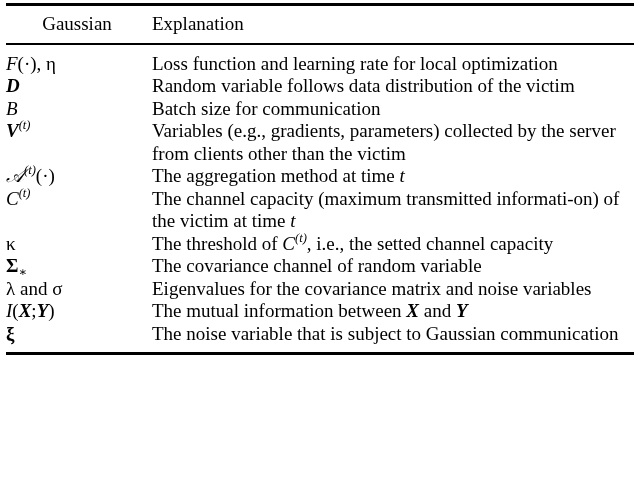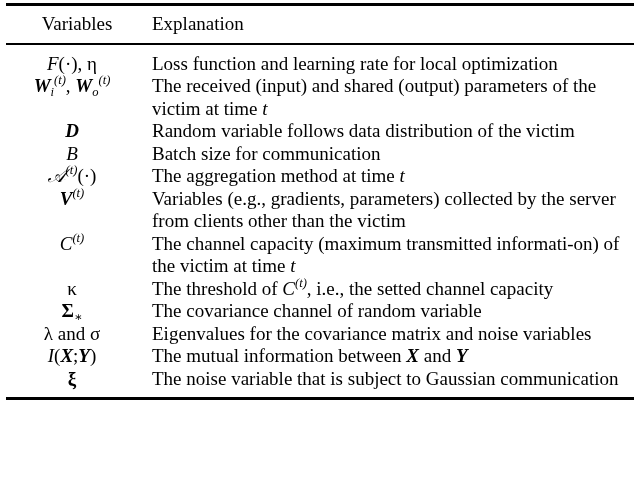--- a/index.html
+++ b/index.html
@@ -60,21 +60,20 @@
   .body-row td {
     font-size: 19px;
     line-height: 22.5px;
     vertical-align: top;
     padding: 0;
   }
   .body-row:first-child td { padding-top: 8px; }
   .body-row:last-child  td { padding-bottom: 7px; }
 
   td.td-notation {
-    text-align: center;
     padding-right: 4px;
     white-space: nowrap;
   }
   td.td-explanation {
     text-align: left;
     padding-left: 10px;
     padding-right: 2px;
   }
 
   
@@ -103,21 +102,21 @@
   <div class="rule-top"></div>
 
   <table class="notations">
     <colgroup>
       <col class="c-notation">
       <col class="c-explanation">
     </colgroup>
 
     <thead>
       <tr class="head-row">
-        <th class="th-notation">Variables</th>
+        <th class="th-notation">Gaussian</th>
         <th class="th-explanation">Explanation</th>
       </tr>
     </thead>
   </table>
 
   <div class="rule-mid"></div>
 
   <table class="notations">
     <colgroup>
       <col class="c-notation">
@@ -125,58 +124,50 @@
     </colgroup>
     <tbody>
 
       <tr class="body-row">
         <td class="td-notation">
           <span class="mi">F</span>(<span class="up">·</span>),&nbsp;<span class="gk">η</span>
         </td>
         <td class="td-explanation">Loss function and learning rate for local optimization</td>
       </tr>
 
-      <tr class="body-row">
-        <td class="td-notation">
-          <span class="mbi">W</span><sub class="sb mi">i</sub><sup class="sp mi">(t)</sup>,&nbsp;<span class="mbi">W</span><sub class="sb mi">o</sub><sup class="sp mi">(t)</sup>
-        </td>
-        <td class="td-explanation">
-          The received (input) and shared (output) parameters of the victim at time <span class="mi">t</span>
-        </td>
-      </tr>
 
       <tr class="body-row">
         <td class="td-notation">
           <span class="mbi">D</span>
         </td>
         <td class="td-explanation">Random variable follows data distribution of the victim</td>
       </tr>
 
       <tr class="body-row">
         <td class="td-notation">
           <span class="mi">B</span>
         </td>
         <td class="td-explanation">Batch size for communication</td>
       </tr>
 
 
       <tr class="body-row">
         <td class="td-notation">
+          <span class="mbi">V</span><sup class="sp mi">(t)</sup>
+        </td>
+        <td class="td-explanation">Variables (e.g., gradients, parameters) collected by the server from clients other than the victim</td>
+      </tr>
+
+      <tr class="body-row">
+        <td class="td-notation">
           <span class="cal">𝒜</span><sup class="sp mi">(t)</sup>(<span class="up">·</span>)
         </td>
         <td class="td-explanation">
           The aggregation method at time <span class="mi">t</span>
         </td>
-      </tr>
-
-      <tr class="body-row">
-        <td class="td-notation">
-          <span class="mbi">V</span><sup class="sp mi">(t)</sup>
-        </td>
-        <td class="td-explanation">Variables (e.g., gradients, parameters) collected by the server from clients other than the victim</td>
       </tr>
 
       <tr class="body-row">
         <td class="td-notation">
           <span class="mi">C</span><sup class="sp mi">(t)</sup>
         </td>
         <td class="td-explanation">
           The channel capacity (maximum transmitted informati-on) of the victim at time <span class="mi">t</span>
         </td>
       </tr>

